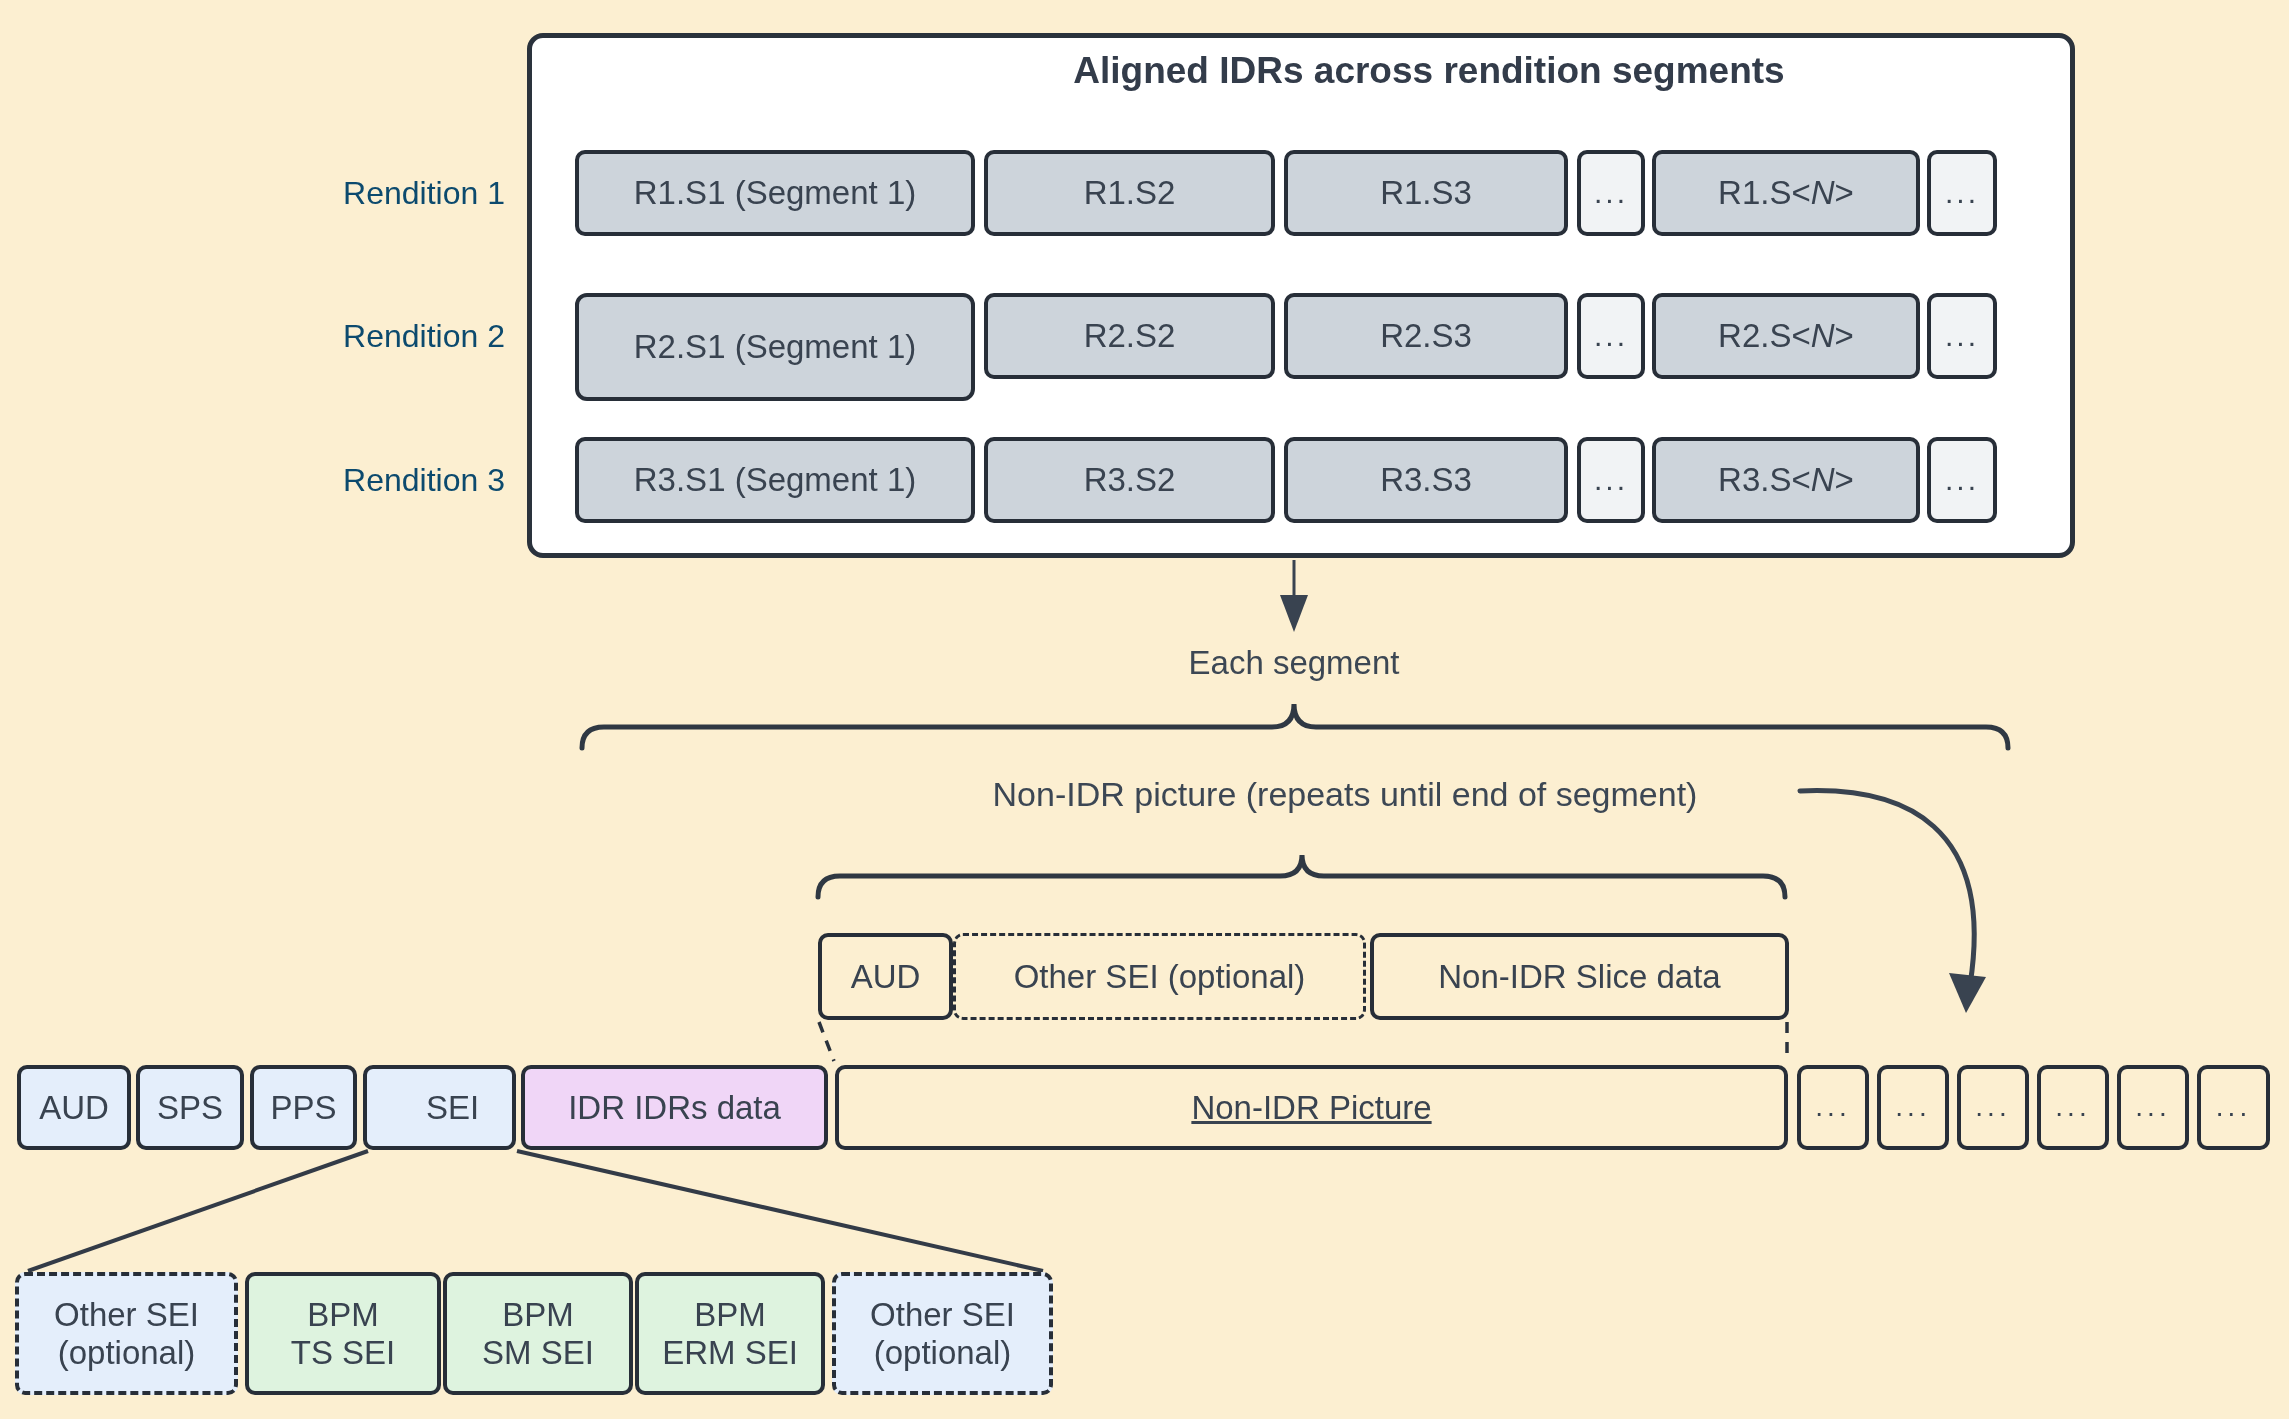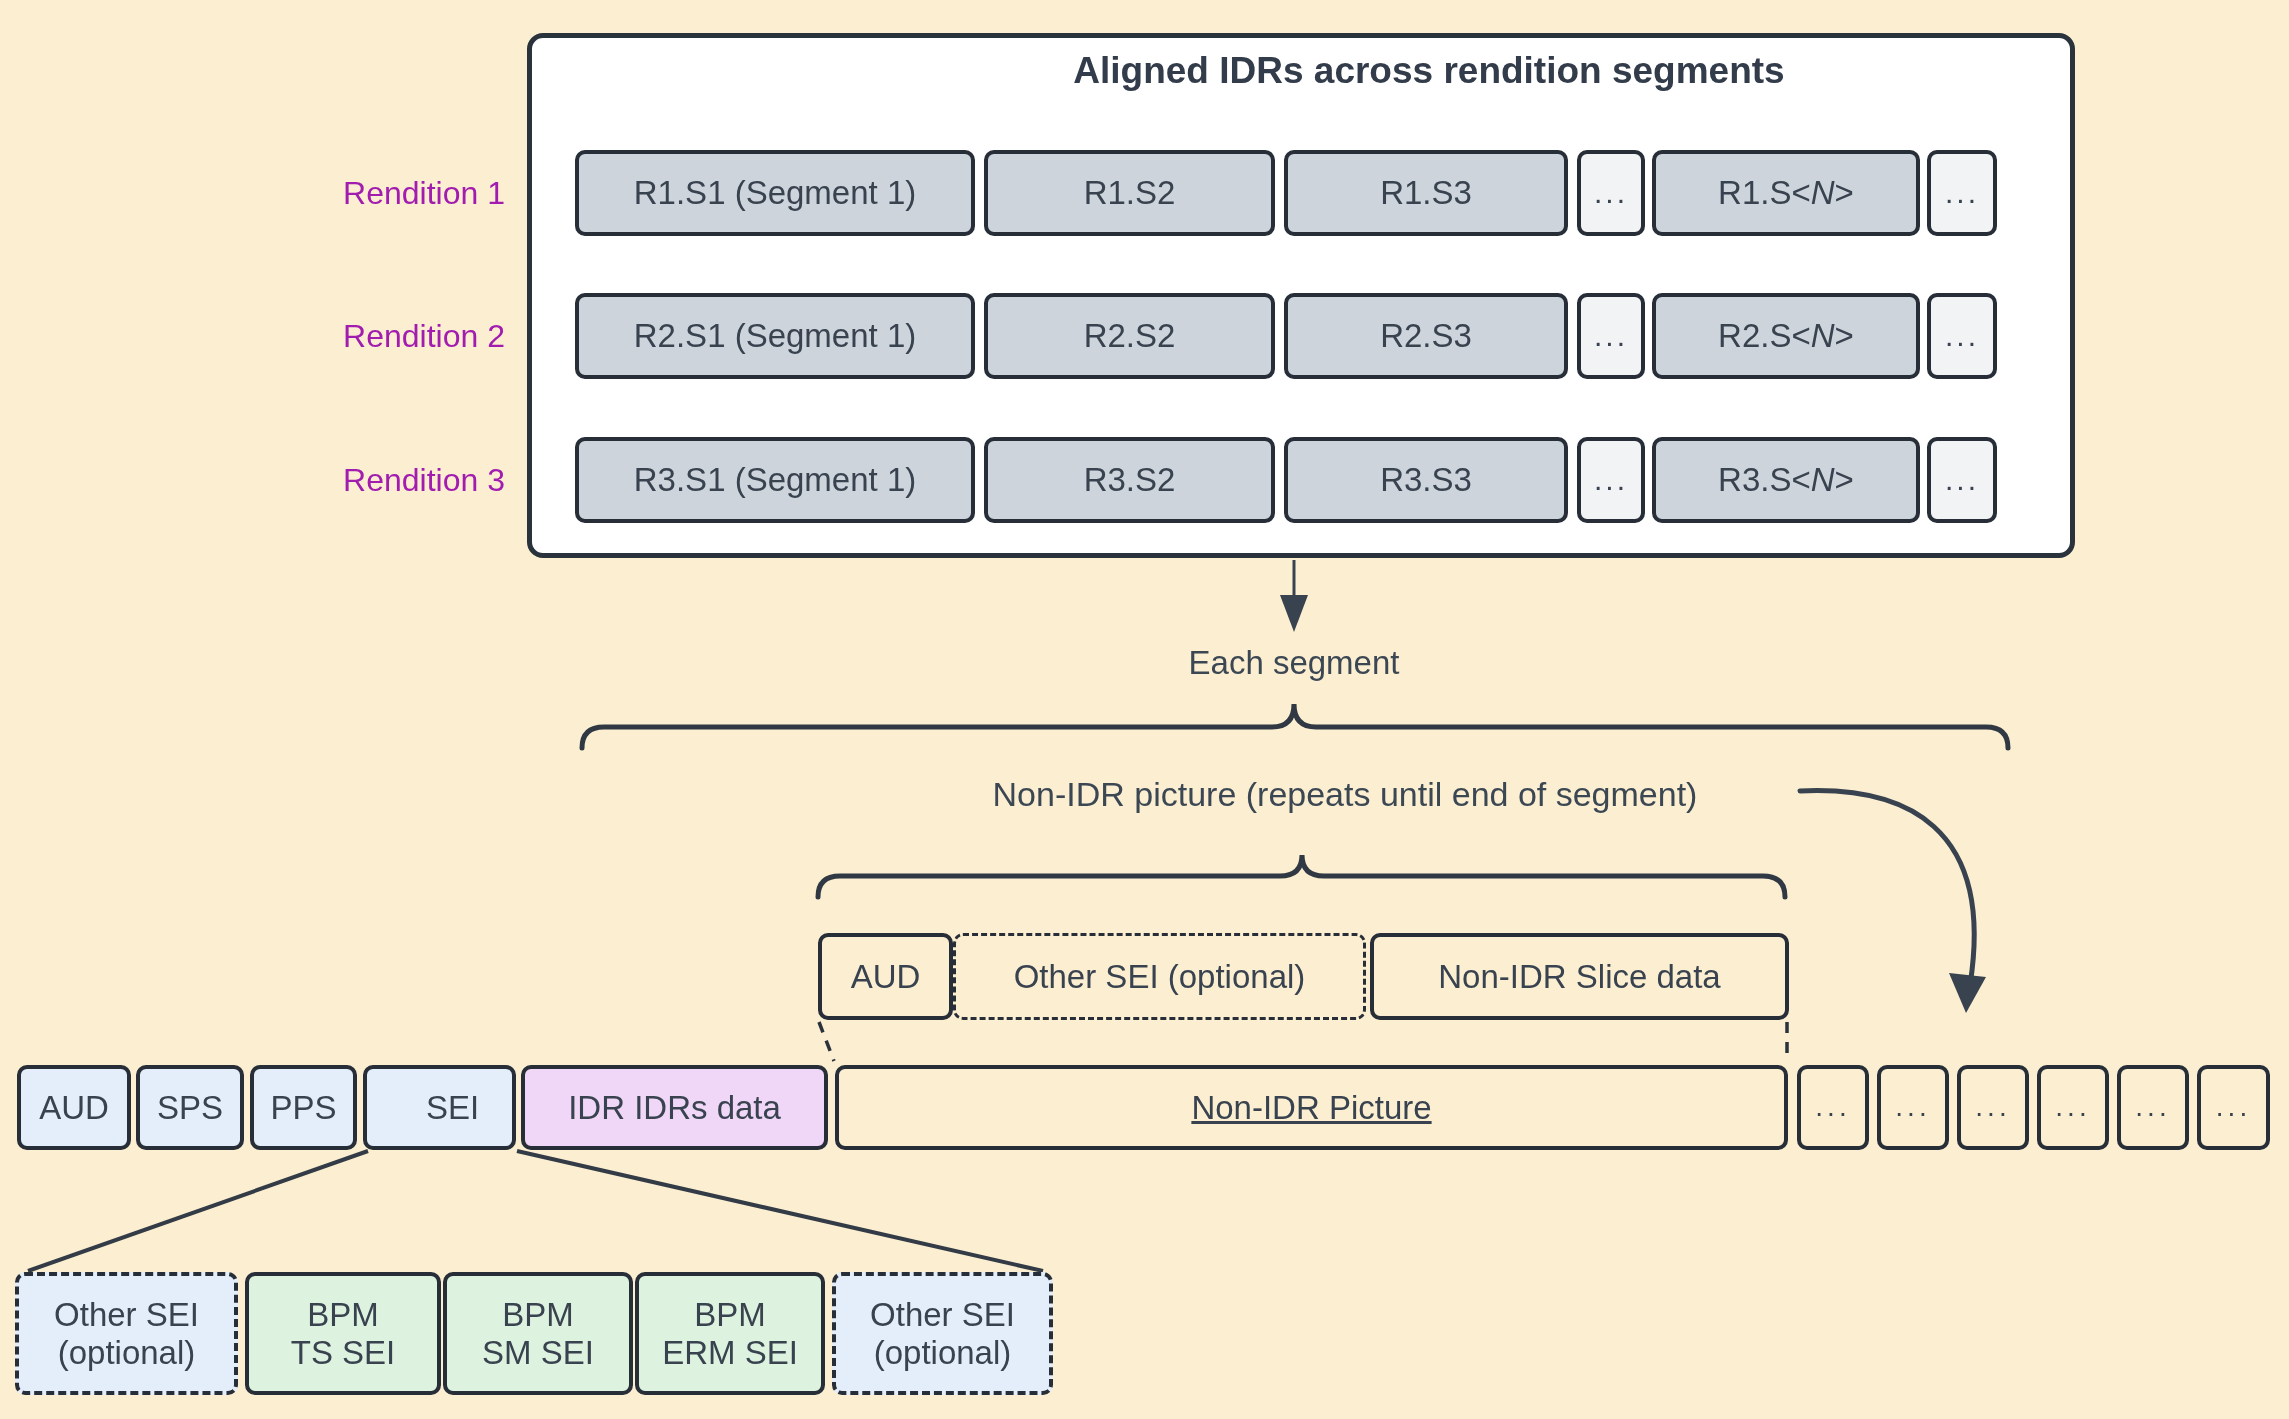--- a/index.html
+++ b/index.html
@@ -21,21 +21,21 @@
     position:absolute;box-sizing:border-box;left:527px;top:33px;width:1548px;height:525px;
     background:#FFFFFF;border:5px solid #2A323C;border-radius:16px;
   }
   .panel-title{
     position:absolute;left:527px;top:50px;width:1804px;text-align:center;
     font-size:37px;font-weight:bold;color:#333C4A;
   }
   .row-label{
     position:absolute;left:230px;width:275px;height:86px;
     display:flex;align-items:center;justify-content:flex-end;
-    font-size:32px;color:#a21caf;
+    font-size:32px;color:#0c4a6e;
   }
   .gray{background:#CDD4DB;}
   .ellipsis-cell{background:#F1F3F5;font-size:30px;letter-spacing:3px;}
   .cream{background:#FCEFD1;}
   .blue{background:#E4EEFB;}
   .pink{background:#F0D6F7;}
   .green{background:#DEF3DF;}
   .dashedbox{border-style:dashed;}
   .flow-label{position:absolute;text-align:center;font-size:34px;color:#3C4754;}
   .two-line{flex-direction:column;}
@@ -75,21 +75,21 @@
   <div class="box gray" style="left:1284px;top:150px;width:284px;height:86px;">R1.S3</div>
   <div class="box ellipsis-cell" style="left:1577px;top:150px;width:68px;height:86px;">...</div>
   <div class="box gray" style="left:1652px;top:150px;width:268px;height:86px;">
       <span>R1.S&lt;</span>
       <span class="it">N</span>
       <span>&gt;</span>
     </div>
   <div class="box ellipsis-cell" style="left:1927px;top:150px;width:70px;height:86px;">...</div>
 
   <div class="row-label" style="top:293px;">Rendition 2</div>
-  <div class="box gray" style="left:575px;top:293px;width:400px;height:86px;">R2.S1 (Segment 1)</div>
+  <div class="box gray" style="left:575px;top:293px;width:400px;height:108px;border-radius:12px;">R2.S1 (Segment 1)</div>
   <div class="box gray" style="left:984px;top:293px;width:291px;height:86px;">R2.S2</div>
   <div class="box gray" style="left:1284px;top:293px;width:284px;height:86px;">R2.S3</div>
   <div class="box ellipsis-cell" style="left:1577px;top:293px;width:68px;height:86px;">...</div>
   <div class="box gray" style="left:1652px;top:293px;width:268px;height:86px;">
       <span>R2.S&lt;</span>
       <span class="it">N</span>
       <span>&gt;</span>
     </div>
   <div class="box ellipsis-cell" style="left:1927px;top:293px;width:70px;height:86px;">...</div>
 

